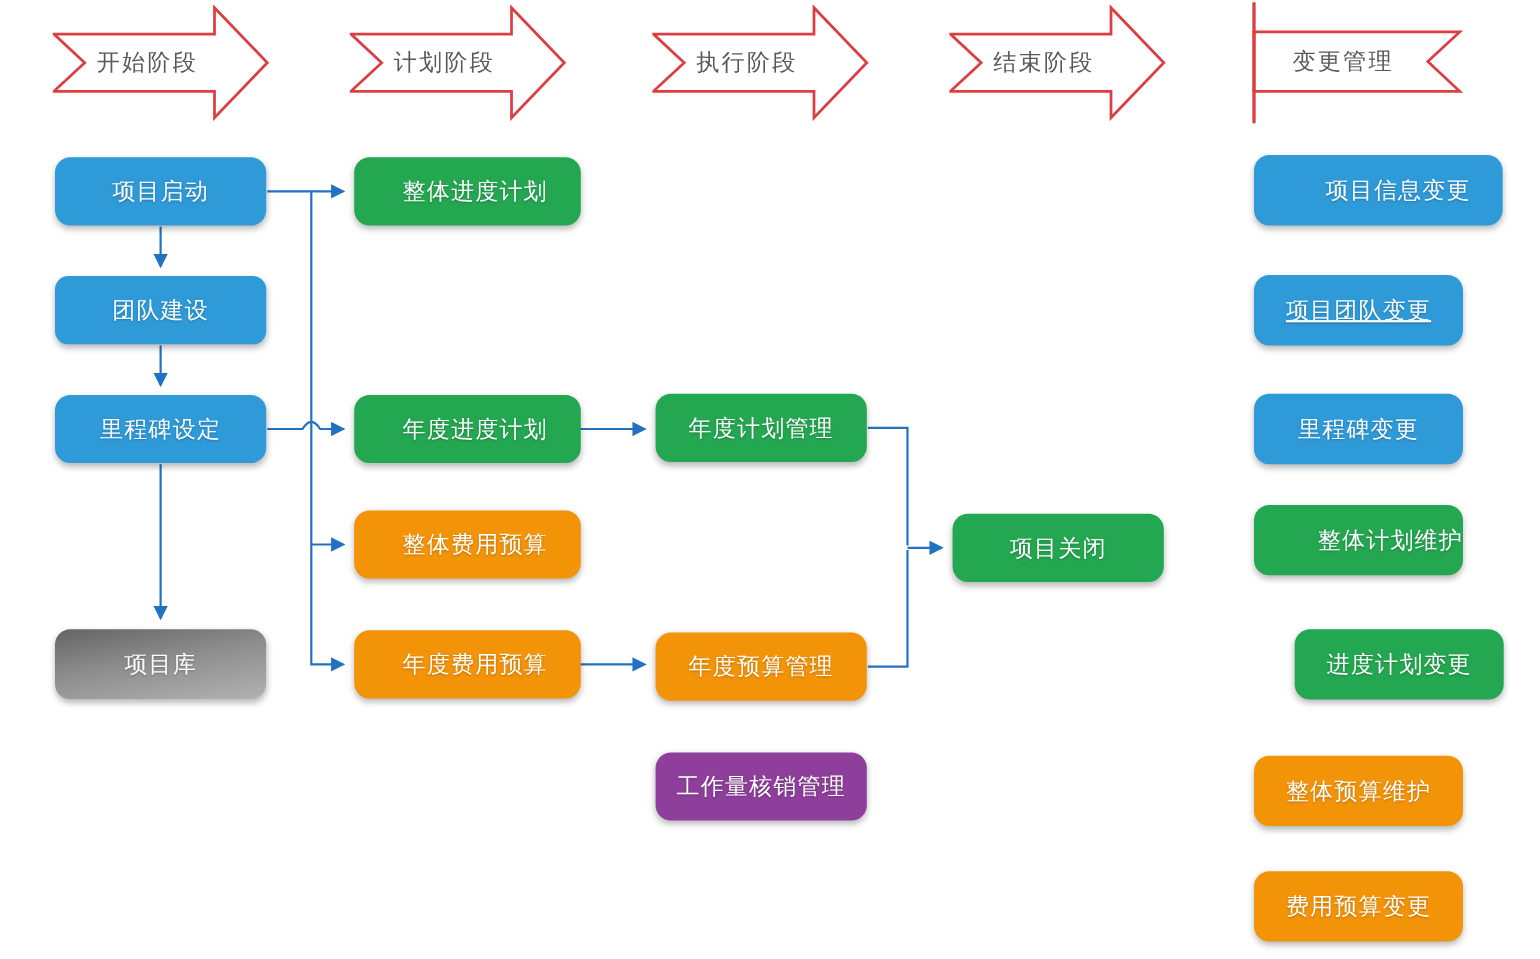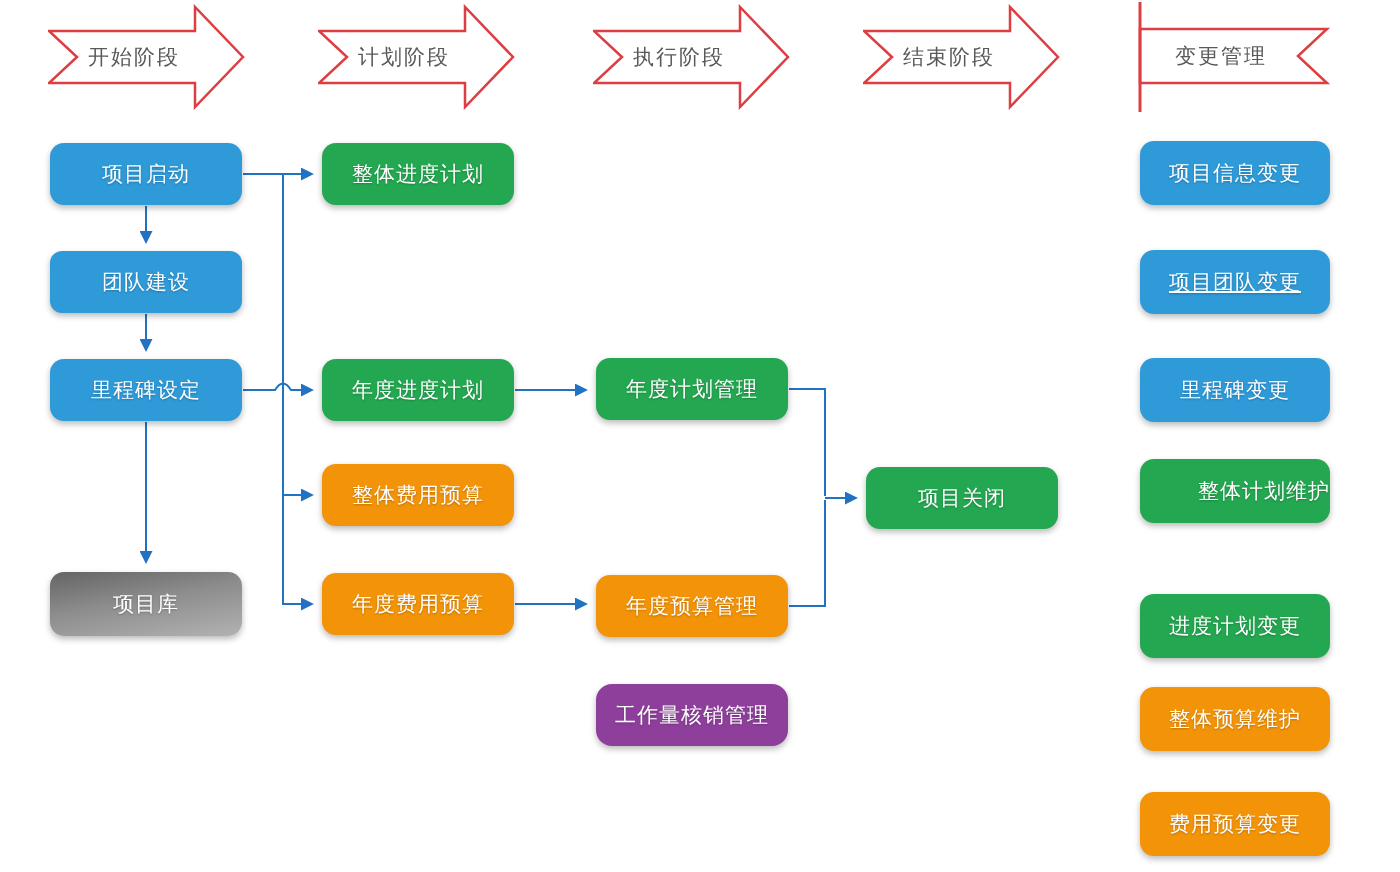--- a/index.html
+++ b/index.html
@@ -27,51 +27,51 @@
   
   .node{
     position:absolute;border-radius:14px;display:flex;align-items:center;justify-content:center;
     color:#ffffff;font-size:21px;letter-spacing:1px;white-space:nowrap;
     box-shadow:0 3px 6px rgba(0,0,0,0.28);
     text-shadow:0 1px 2px rgba(0,0,0,0.25);
   }
   .node.blue{background:#2E9AD8;text-align:center;}
   .node.green{background:#24A751;}
   .node.orange{background:#F39307;}
-  .node.purple{background:#8E3F9B;border-radius:16px;}
+  .node.purple{background:#8E3F9B;}
   .node.gray{background:linear-gradient(170deg,#646464 0%,#8d8d8d 45%,#b2b2b2 100%);}
 
   
   .c1{left:50px;width:192px;height:62px;}
-  .c2{left:322px;width:192px;height:62px;}
+  .c2{left:322px;width:192px;height:62px;padding-left:14px;}
   .c3{left:596px;width:192px;height:62px;}
   .c4{left:866px;width:192px;height:62px;text-align:center;}
   .c5{left:1140px;width:190px;height:64px;}
 
   #n-start{top:143px;}
   #n-team{top:251px;border-radius:12px;}
   #n-milestone{top:359px;}
   #n-repo{top:572px;height:64px;}
 
   #n-overall-schedule{top:143px;}
   #n-annual-schedule{top:359px;}
   #n-overall-budget{top:464px;}
   #n-annual-budget{top:573px;}
 
   #n-plan-mgmt{top:358px;}
   #n-budget-mgmt{top:575px;}
   #n-workload{top:684px;}
 
   #n-close{top:467px;}
 
-  #n-chg-info{top:141px;}
+  #n-chg-info{top:141px;padding-left:36px;}
   #n-chg-team{top:250px;text-decoration:underline;}
   #n-chg-milestone{top:358px;}
   #n-chg-planmaint{top:459px;justify-content:flex-end;}
-  #n-chg-schedule{top:594px;}
+  #n-chg-schedule{top:572px;margin-left:37px;}
   #n-chg-budgetmaint{top:687px;}
   #n-chg-budget{top:792px;}
 </style>
 </head>
 <body>
 
 <div class="canvas">
 
   <div class="phase" id="phase-start">
     <svg viewBox="0 0 198 106">

